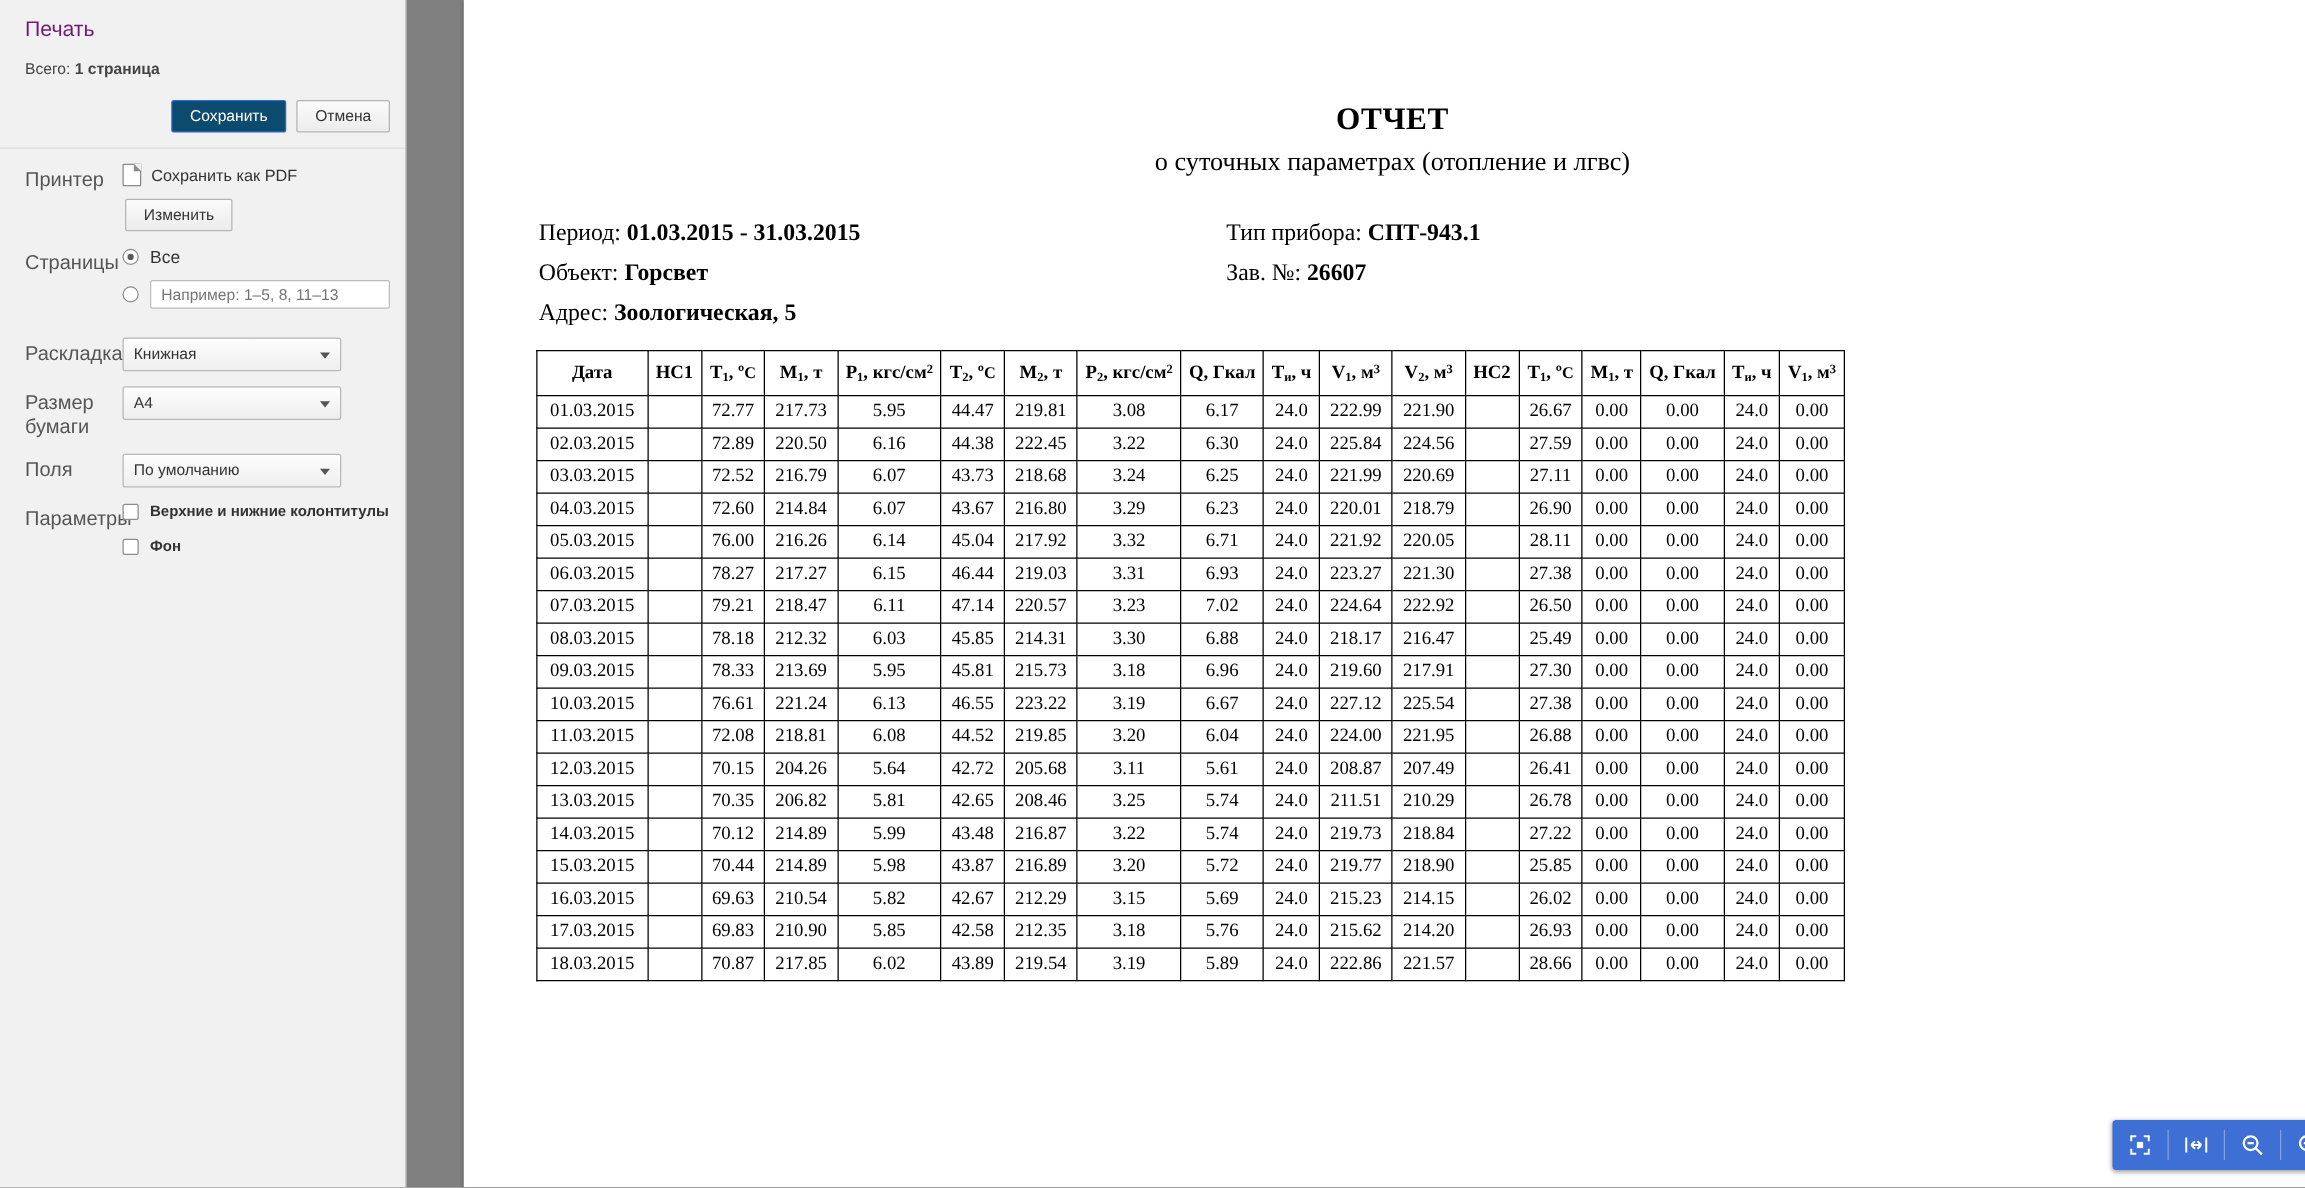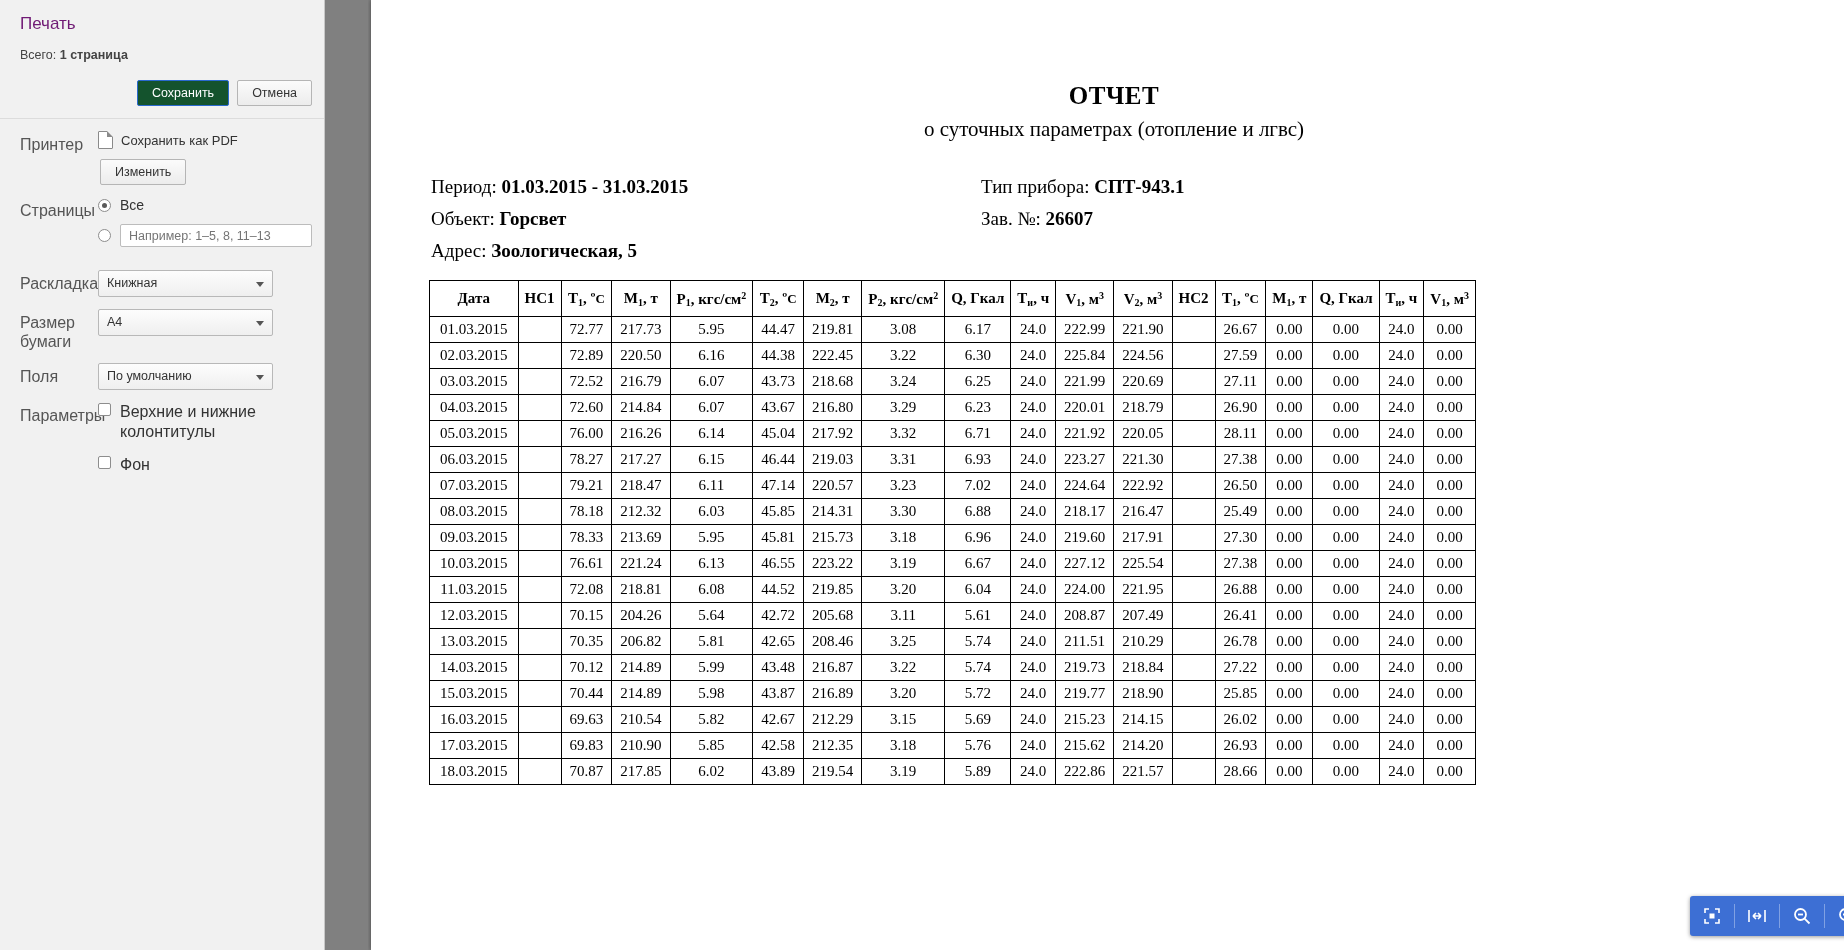--- a/index.html
+++ b/index.html
@@ -29,21 +29,21 @@
   .btn {
     font-size: 12.5px;
     padding: 5px 14px;
     border-radius: 2px;
     border: 1px solid #b5b5b5;
     background: linear-gradient(#fbfbfb,#ececec);
     color: #333;
     cursor: pointer;
   }
   .btn.primary {
-    background: #14532d;
+    background: #0c4a6e;
     border: 1px solid #2a69cf;
     color: #fff;
   }
   #sidebar-divider { height: 1px; background: #dcdcdc; margin: 4px 0 0 0; }
 
   .row {
     display: flex;
     padding: 12px 12px 0 20px;
   }
   .row-label {
@@ -120,21 +120,21 @@
     border-left: 4px solid transparent;
     border-right: 4px solid transparent;
     border-top: 5px solid #555;
   }
   .check-line { display: flex; align-items: flex-start; gap: 9px; margin-bottom: 13px; }
   .checkbox {
     width: 13px; height: 13px;
     border: 1px solid #8d8d8d; background: #fff;
     border-radius: 2px; flex: 0 0 13px; margin-top: 1px;
   }
-  .check-label { font-size: 16px; color: #333; line-height: 1.25; }
+  .check-label { font-size: 12px; color: #333; line-height: 1.25; font-weight: bold; }
 
   
   #preview-area {
     position: absolute;
     left: 325px; top: 0;
     width: 1519px; height: 950px;
     background: #7f7f7f;
     overflow: hidden;
     margin-left: 43px;
   }

